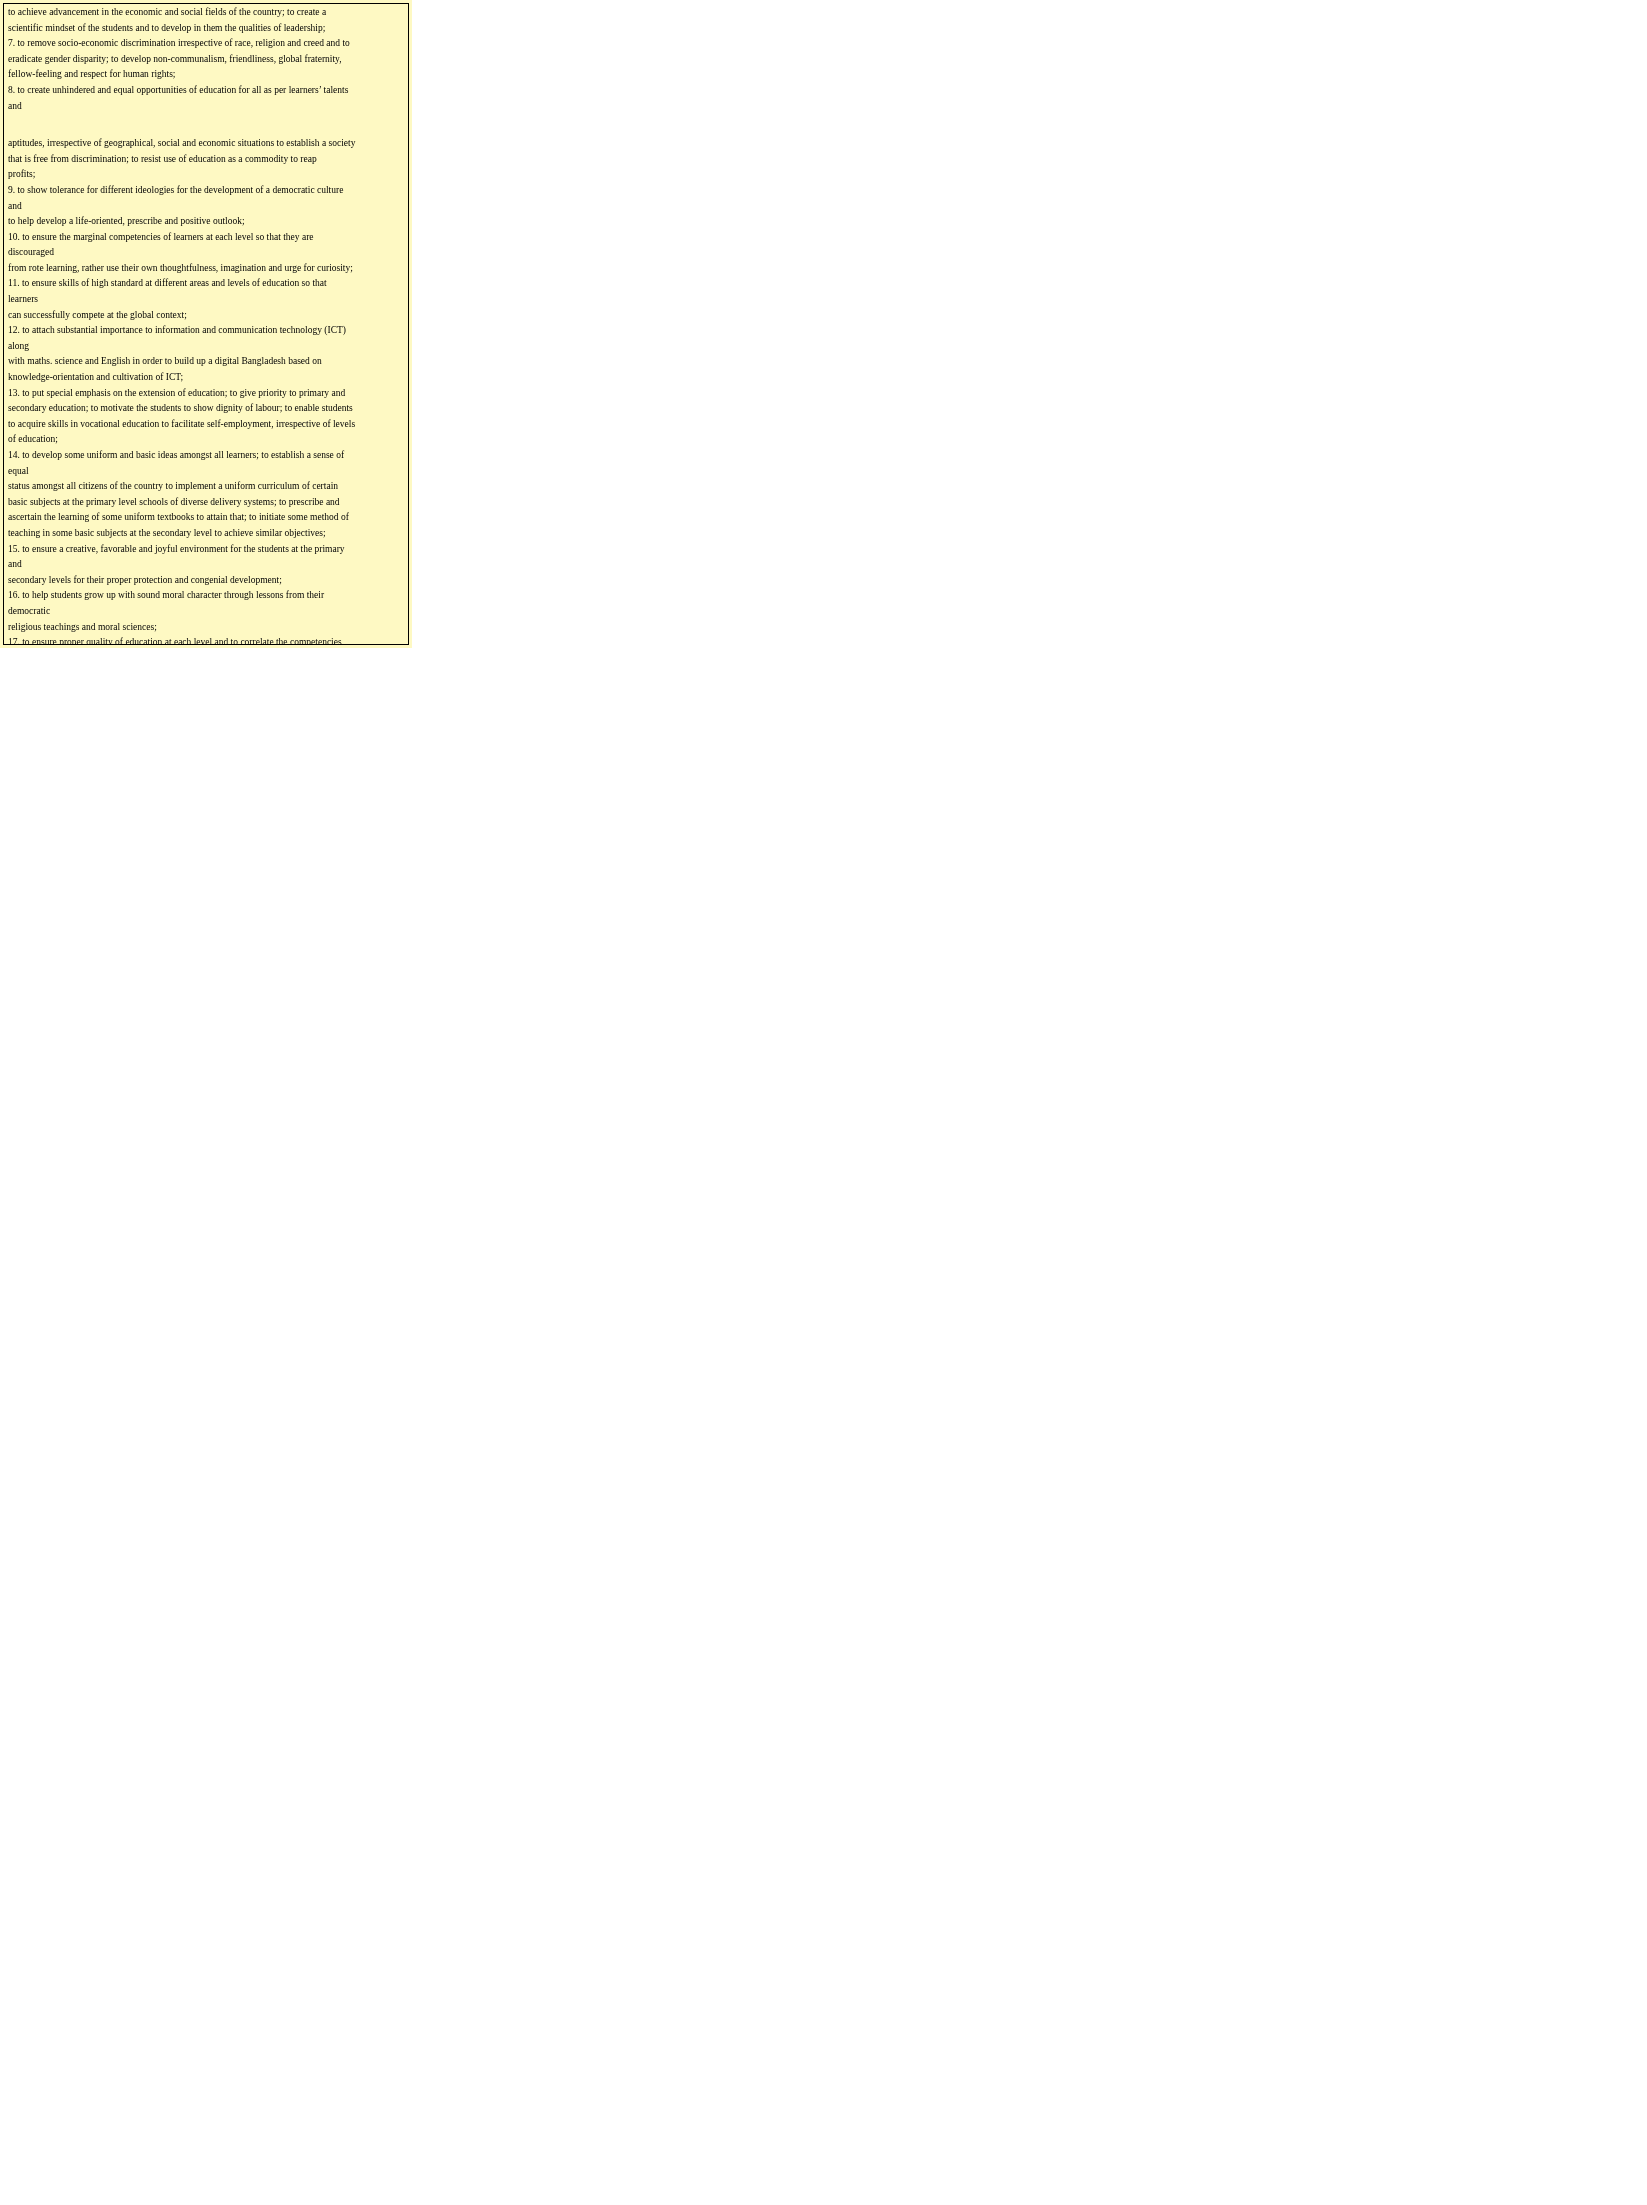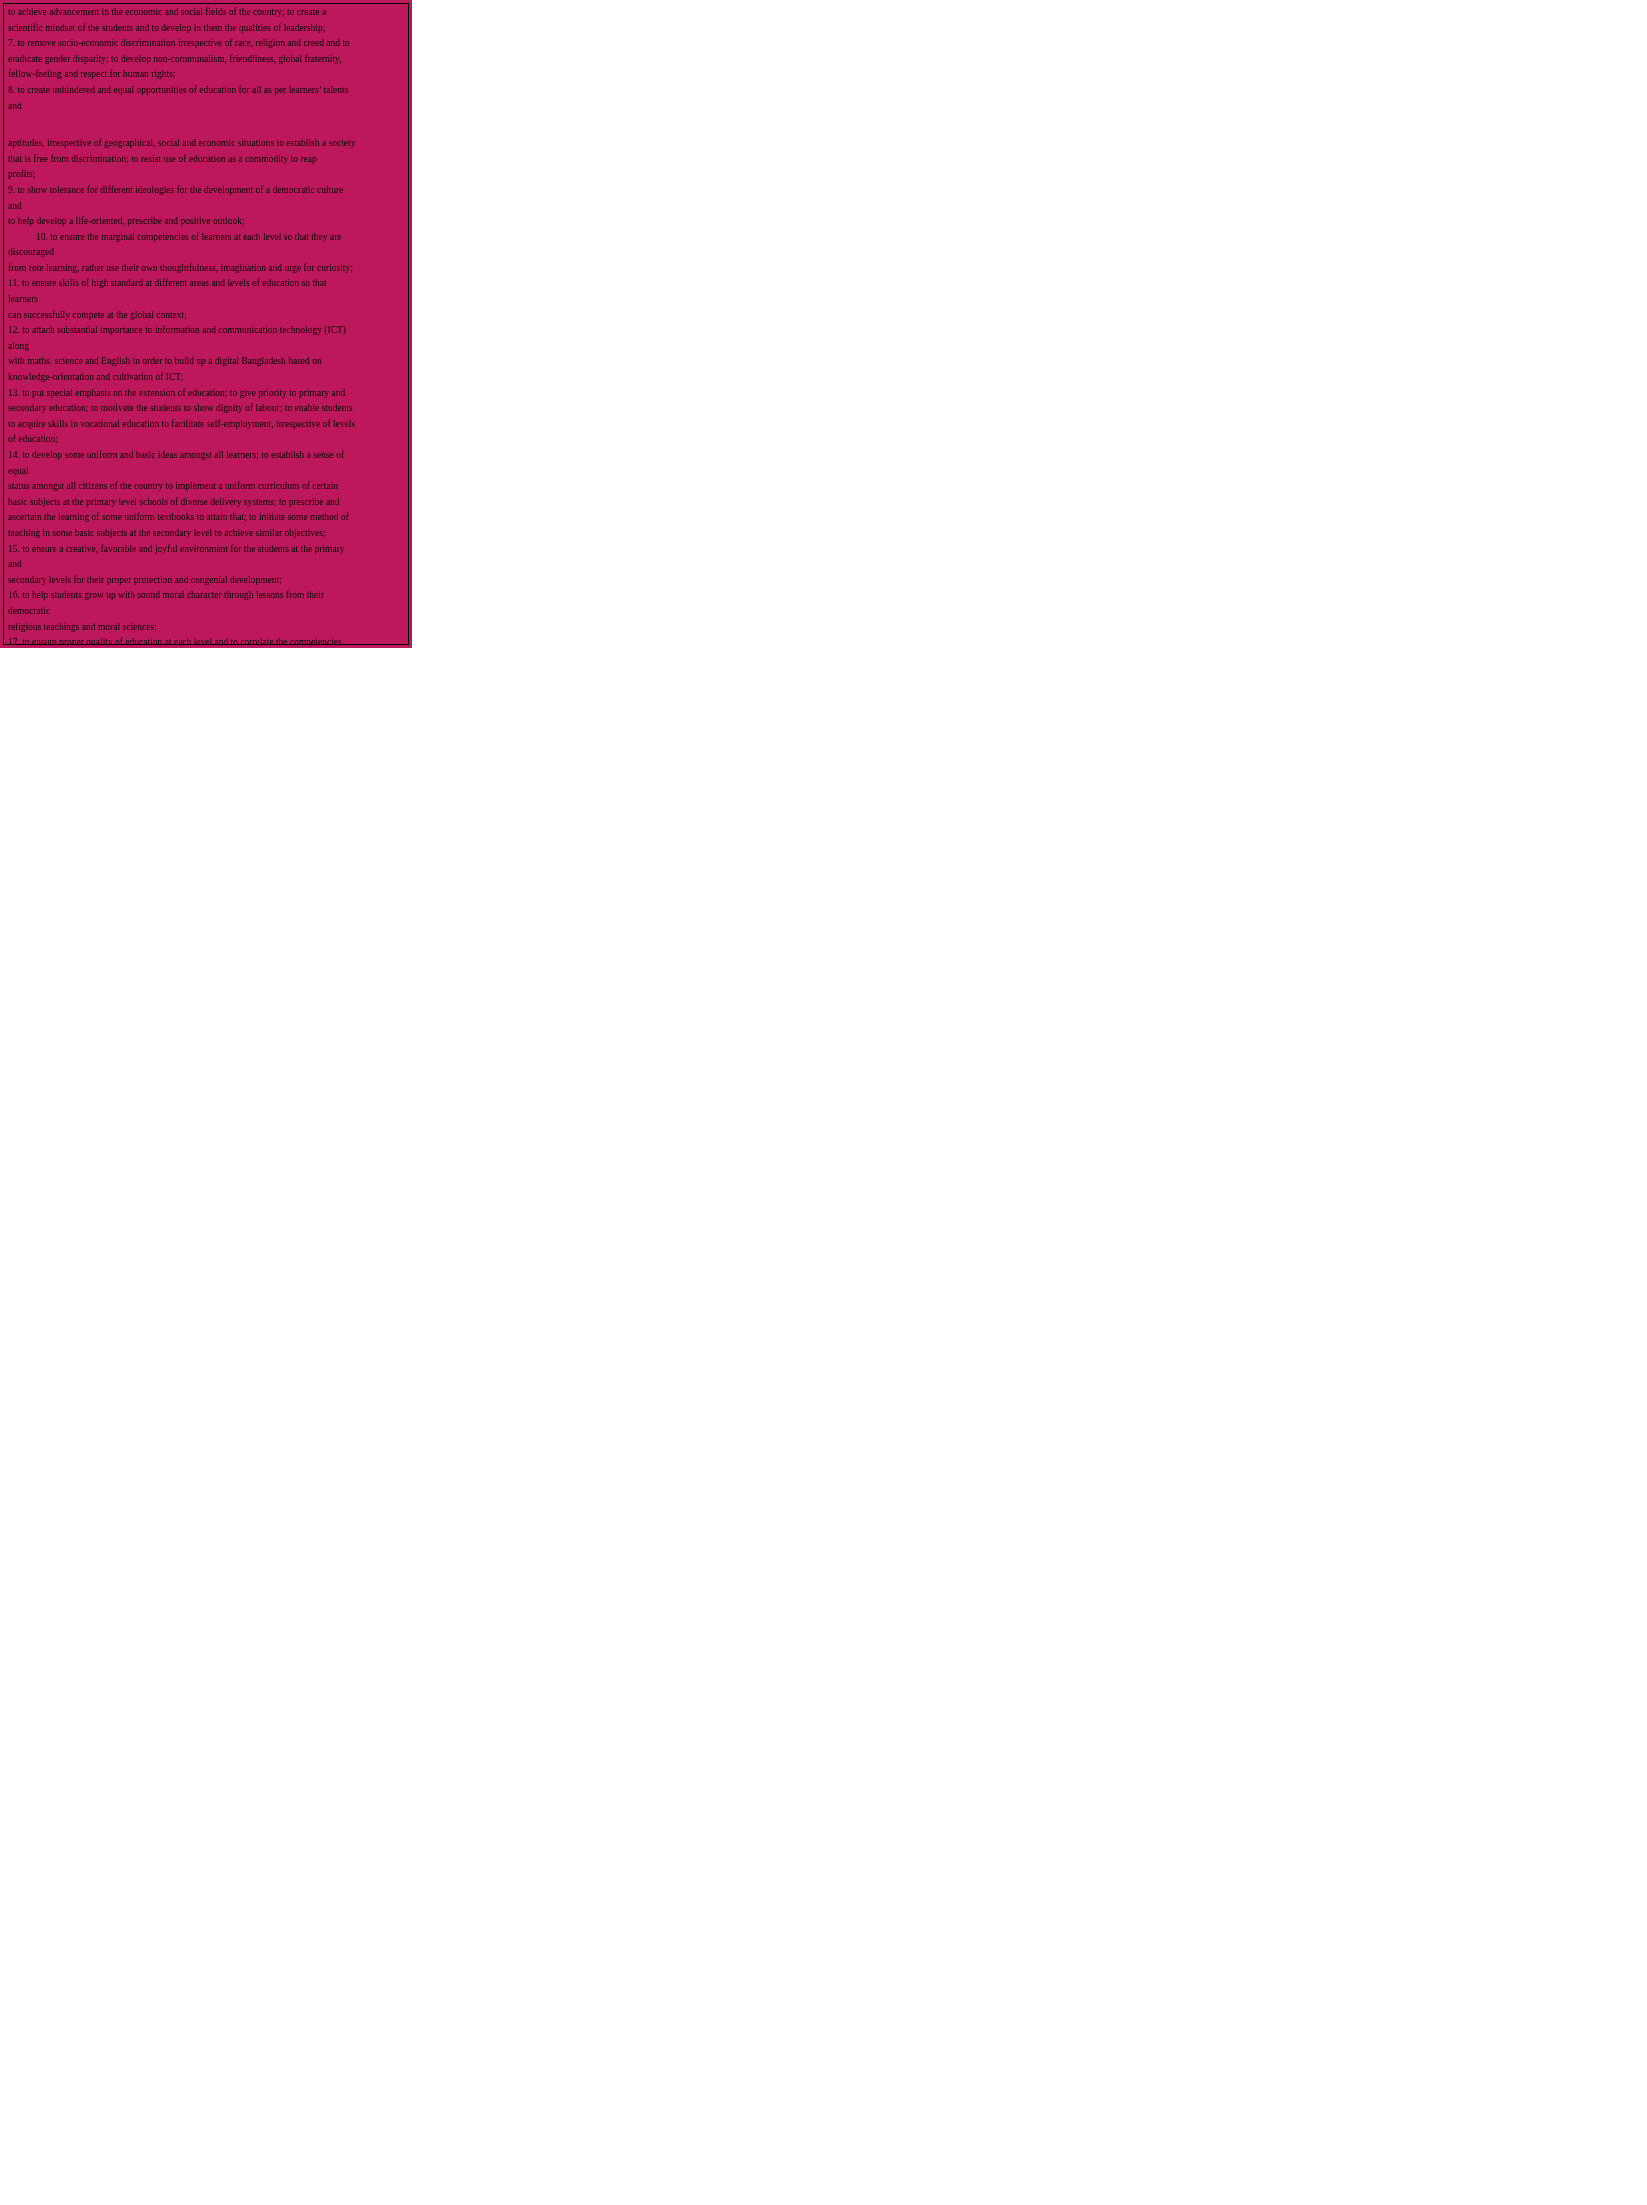--- a/index.html
+++ b/index.html
@@ -4,21 +4,21 @@
 <style>
   html, body {
     margin: 0;
     padding: 0;
     background: #ffffff;
   }
   .page {
     position: relative;
     width: 412px;
     height: 648px;
-    background: #be185d;
+    background: #fef9c3;
     font-family: "Liberation Serif", "DejaVu Serif", serif;
     overflow: hidden;
   }
   .frame {
     position: absolute;
     left: 2.6px;
     top: 3.1px;
     right: 2.6px;
     bottom: 2.6px;
     border: 0.9px solid #000000;
@@ -51,21 +51,21 @@
         <div class="line justify" style="word-spacing: 0px;">eradicate gender disparity; to develop non-communalism, friendliness, global fraternity,</div>
         <div class="line">fellow-feeling and respect for human rights;</div>
         <div class="line justify" style="word-spacing: 0px;">8. to create unhindered and equal opportunities of education for all as per learners’ talents</div>
         <div class="line">and</div>
         <div class="line justify" style="word-spacing: 0px; margin-top: 22px;">aptitudes, irrespective of geographical, social and economic situations to establish a society</div>
         <div class="line">that is free from discrimination; to resist use of education as a commodity to reap</div>
         <div class="line">profits;</div>
         <div class="line justify" style="word-spacing: 0px;">9. to show tolerance for different ideologies for the development of a democratic culture</div>
         <div class="line">and</div>
         <div class="line">to help develop a life-oriented, prescribe and positive outlook;</div>
-        <div class="line justify" style="word-spacing: 0px; margin-left: 28px;">10. to ensure the marginal competencies of learners at each level so that they are</div>
+        <div class="line justify" style="word-spacing: 0px;">10. to ensure the marginal competencies of learners at each level so that they are</div>
         <div class="line">discouraged</div>
         <div class="line justify" style="word-spacing: 0px;">from rote learning, rather use their own thoughtfulness, imagination and urge for curiosity;</div>
         <div class="line justify" style="word-spacing: 0px;">11. to ensure skills of high standard at different areas and levels of education so that</div>
         <div class="line">learners</div>
         <div class="line">can successfully compete at the global context;</div>
         <div class="line justify" style="word-spacing: 0px;">12. to attach substantial importance to information and communication technology (ICT)</div>
         <div class="line">along</div>
         <div class="line">with maths. science and English in order to build up a digital Bangladesh based on</div>
         <div class="line">knowledge-orientation and cultivation of ICT;</div>
         <div class="line justify" style="word-spacing: 0px;">13. to put special emphasis on the extension of education; to give priority to primary and</div>

